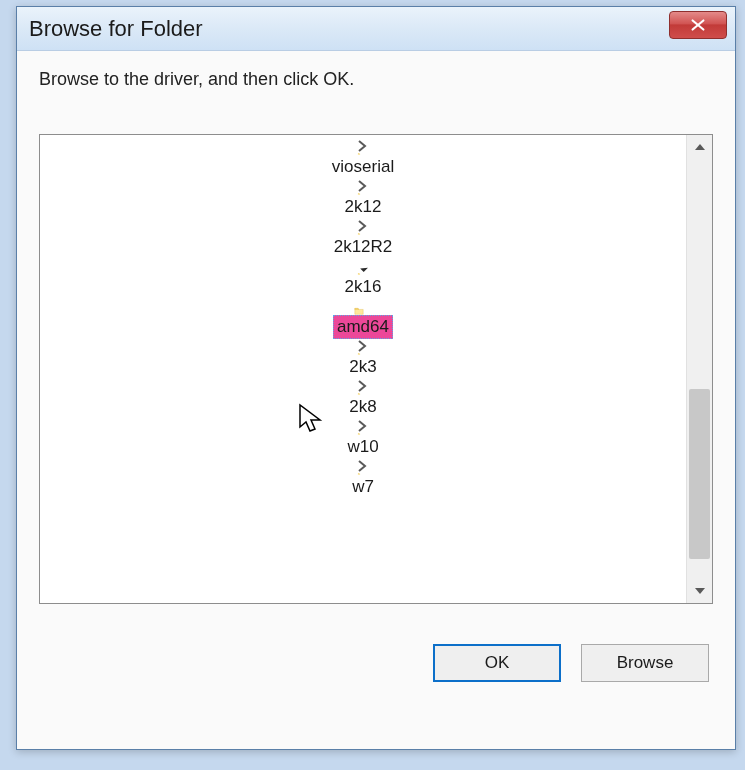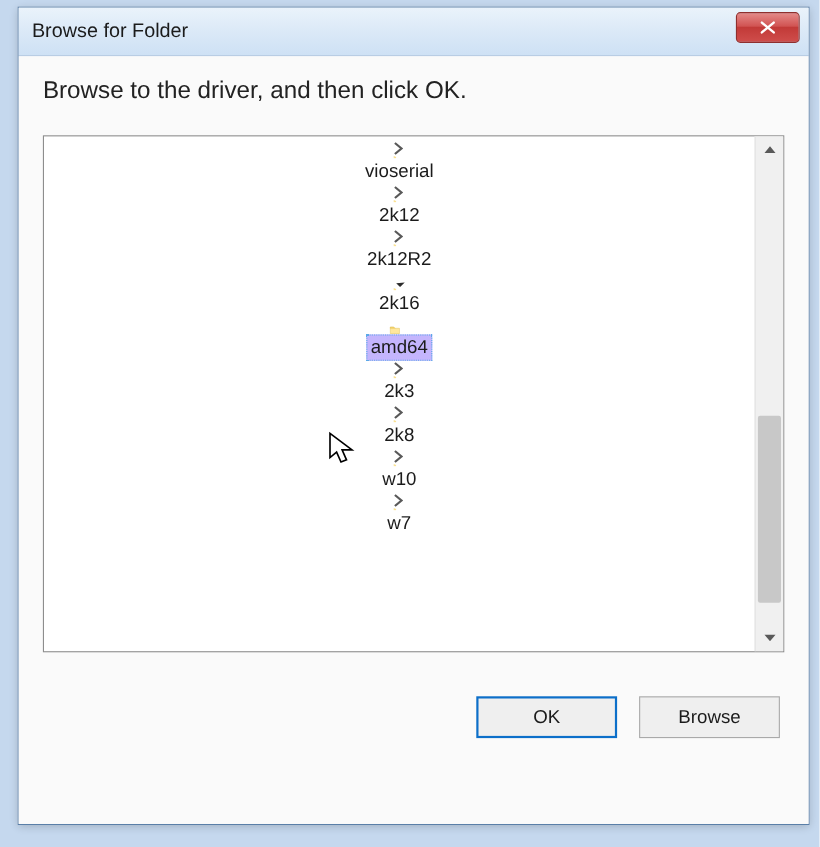--- a/index.html
+++ b/index.html
@@ -28,21 +28,21 @@
     .titlebar {
       height: 44px;
       background: linear-gradient(to bottom, #eaf3fb, #dbe9f7 50%, #cee1f5);
       border-bottom: 1px solid #b9cde4;
       display: flex;
       align-items: center;
       padding-left: 12px;
       position: relative;
     }
     .titlebar-title {
-      font-size: 18px;
+      font-size: 22px;
       color: #1b1b1b;
     }
     .close-btn {
       position: absolute;
       right: 8px;
       top: 4px;
       width: 58px;
       height: 28px;
       background: linear-gradient(to bottom, #e48a89 0%, #d15453 45%, #c23a38 50%, #cf4d4b 100%);
       border: 1px solid #8f2f2e;
@@ -59,22 +59,22 @@
     }
     .content {
       padding: 18px 22px 16px 22px;
       background: #fafafa;
       height: calc(100% - 44px);
       display: flex;
       flex-direction: column;
     }
     .prompt {
       color: #222;
-      margin-bottom: 28px;
-      font-size: 22px;
+      margin-bottom: 44px;
+      font-size: 18px;
     }
     .tree-wrap {
       border: 1px solid #8d8d8d;
       background: #fff;
       height: 470px;
       position: relative;
       display: flex;
       margin-bottom: 40px;
     }
     .tree {
@@ -110,21 +110,21 @@
       height: 24px;
       display: inline-block;
       margin-right: 8px;
       vertical-align: middle;
     }
     .label {
       color: #1b1b1b;
       padding: 2px 4px;
     }
     .row.selected .label {
-      background: #c4b5fd;
+      background: #ec4899;
       border: 1px dotted #5ca8e8;
       padding: 1px 3px;
     }
     .scrollbar {
       width: 26px;
       background: #f0f0f0;
       border-left: 1px solid #e1e1e1;
       display: flex;
       flex-direction: column;
       align-items: center;

